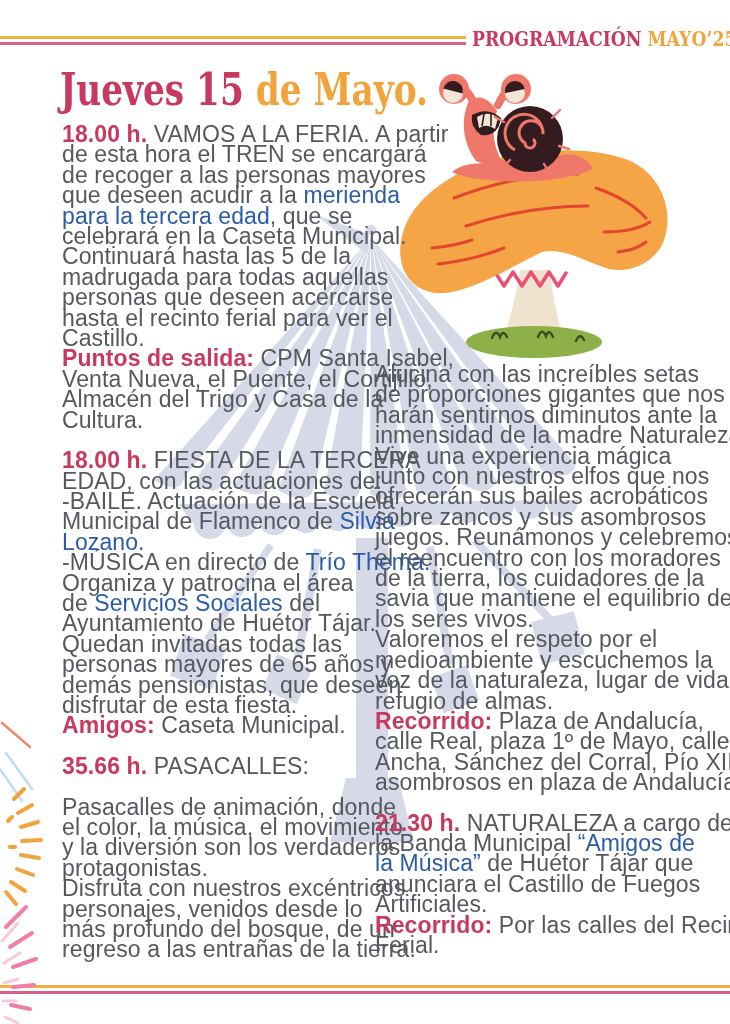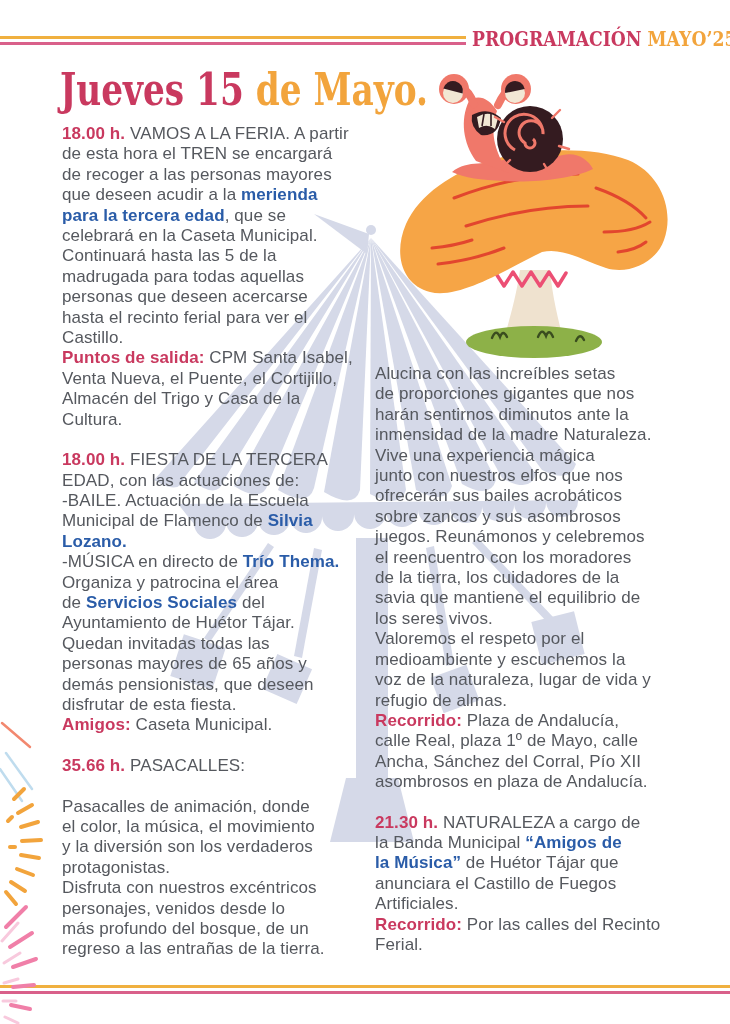--- a/index.html
+++ b/index.html
@@ -16,28 +16,28 @@
     transform:scaleX(.82);transform-origin:left top;letter-spacing:0px;}
   .header-label .hl1{color:var(--crimson);}
   .header-label .hl2{color:var(--orange);}
   
   .page-title{position:absolute;left:60px;top:64px;margin:0;white-space:nowrap;
     font-family:"DejaVu Serif",serif;font-weight:700;font-size:44px;
     transform:scaleX(.78);transform-origin:left top;}
   .page-title .t1{color:var(--crimson);}
   .page-title .t2{color:var(--orange);}
   
-  .col{position:absolute;color:var(--bodytext);font-size:17px;line-height:20.4px;
+  .col{position:absolute;color:var(--bodytext);font-size:23px;line-height:20.4px;
        letter-spacing:.1px;z-index:3;}
   .col-left{left:62px;top:124px;width:312px;}
   .col-right{left:375px;top:364px;width:302px;}
   .para{margin:0 0 20px 0;white-space:pre;}
   .run-normal{color:var(--bodytext);}
   .run-time{color:var(--crimson);font-weight:700;}
-  .run-blue{color:var(--blue);font-weight:700;}
+  .run-blue{color:var(--blue);font-weight:400;}
   
   .watermark{position:absolute;left:118px;top:208px;z-index:1;}
   .illustration{position:absolute;left:392px;top:60px;z-index:2;}
   .fireworks{position:absolute;left:0;top:695px;z-index:2;}
 </style>
 </head>
 <body>
 
 <div class="page">
 

